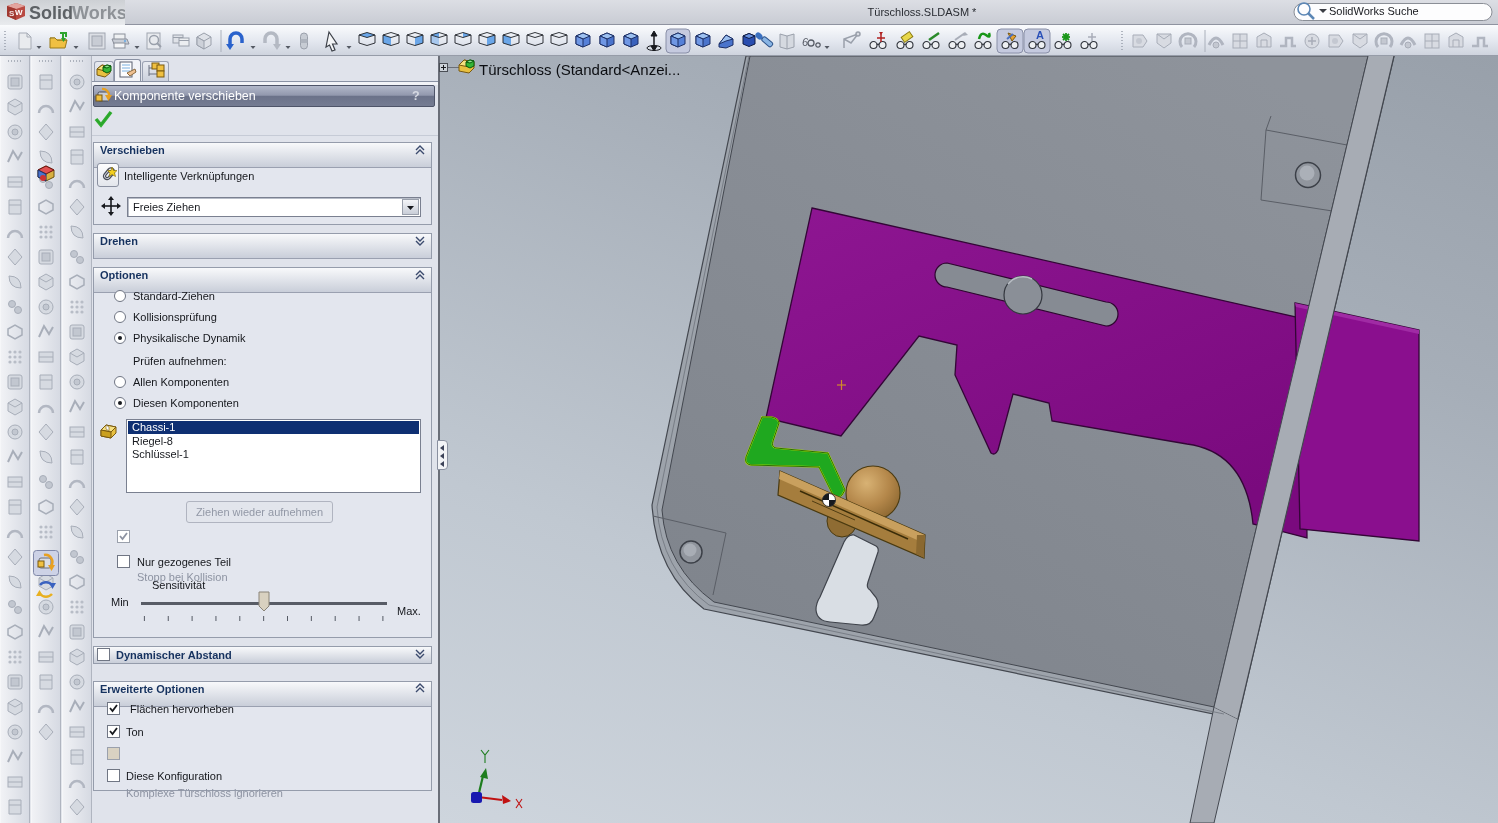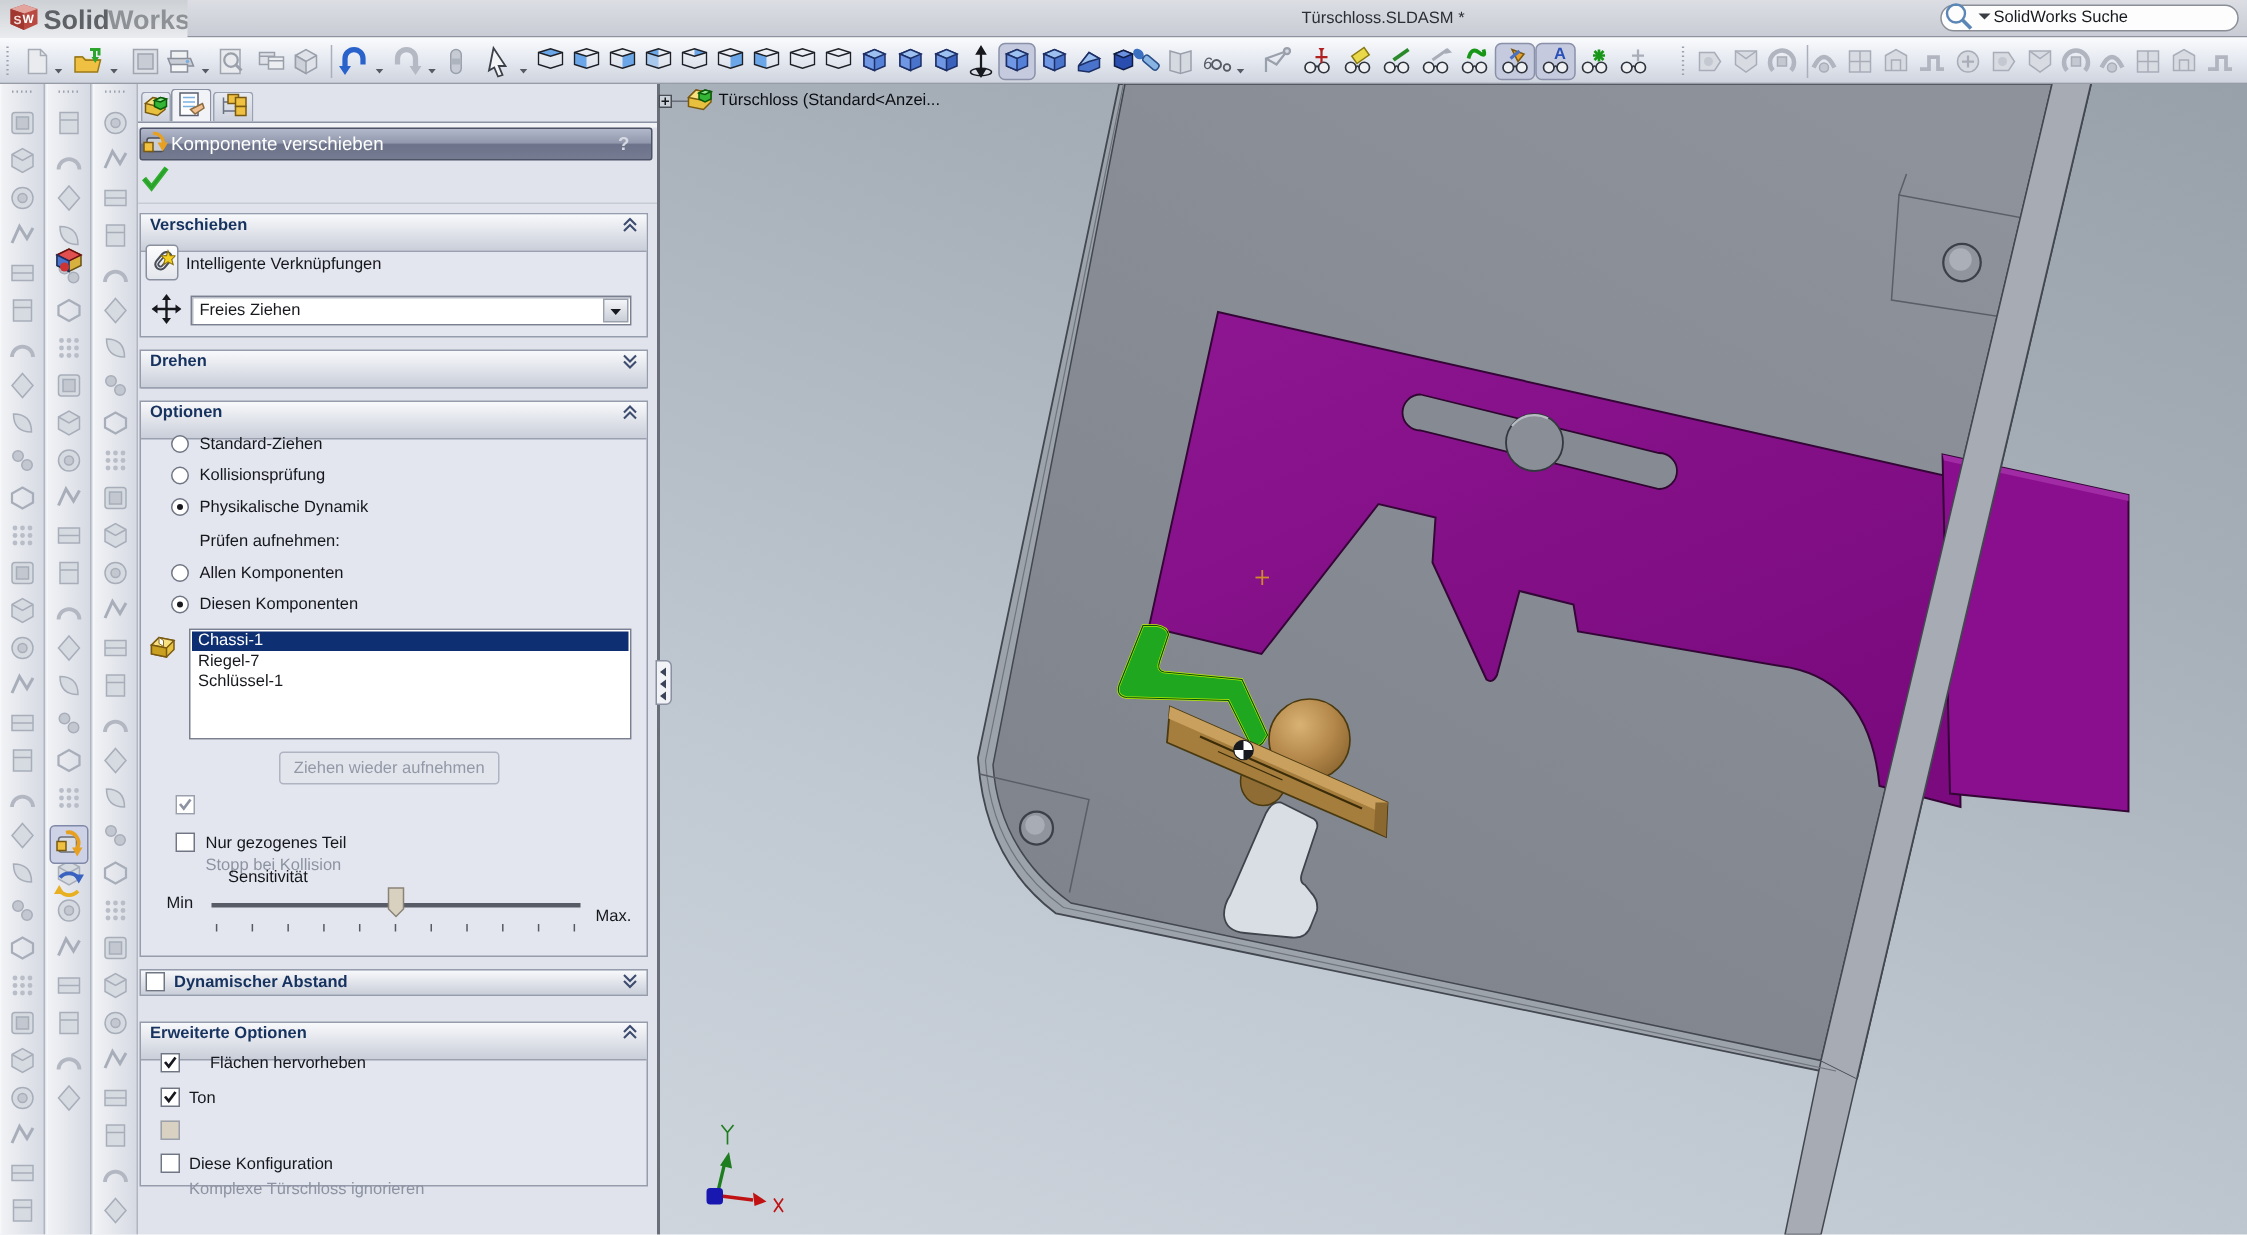--- a/index.html
+++ b/index.html
@@ -888,21 +888,21 @@
         <polygon points="-8,-2 -3,-7 7,-5 7,1 2,6 -8,4" fill="#e8c040" stroke="#7a5a10"></polygon>
         <polygon points="-8,-2 -3,-7 7,-5 2,0" fill="#f6e080" stroke="#7a5a10"></polygon>
         <polygon points="-8,-2 2,0 2,6 -8,4" fill="#caa020" stroke="#7a5a10"></polygon>
         <polygon points="-3,-7 0,-5 0,-1 -3,-3" fill="#fdfdfe" stroke="#7a5a10" stroke-width="0.6"></polygon>
       </g>
     </svg>
 <div class="abs" style="left:34px;top:363px;width:295px;height:74px;background:#fff;border:1px solid #7a8090">
 <div style="position:absolute;left:1px;top:1px;width:291px;height:13px;background:#0e2f72">
         <span style="position:absolute;left:4px;top:0px;font-size:11px;color:#fff">Chassi-1</span>
       </div>
-<span style="position:absolute;left:5px;top:15px;font-size:11px;color:#17191e">Riegel-7</span>
+<span style="position:absolute;left:5px;top:15px;font-size:11px;color:#17191e">Riegel-8</span>
 <span style="position:absolute;left:5px;top:28px;font-size:11px;color:#17191e">Schlüssel-1</span>
     </div>
 <div class="abs" style="left:94px;top:445px;width:147px;height:22px;background:#e2e5ec;border:1px solid #b0b4c0;border-radius:3px;text-align:center;line-height:20px;font-size:11px;color:#9298a6">Ziehen wieder aufnehmen</div>
 <div class="cb" style="left:25px;top:474px;border-color:#9aa0ac"><svg width="11" height="11">
         <path d="M2,5 L4.5,8 L9,2" fill="none" stroke="#8d93a2" stroke-width="1.8"></path>
       </svg></div>
 <span class="glbl" style="left:45px;top:476px">Stopp bei Kollision</span>
 <div class="cb" style="left:25px;top:499px"></div>
 <span class="lbl" style="left:45px;top:500px">Nur gezogenes Teil</span>
 <span class="lbl" style="left:60px;top:523px">Sensitivität</span>
@@ -935,21 +935,21 @@
     </svg>
 <div class="grp" style="top:625px;height:110px">
       <div class="ghead">Erweiterte Optionen</div>
     </div>
 <svg class="abs" style="left:322px;top:627px" width="12" height="11">
       <path d="M2,5 L6,1 L10,5 M2,9 L6,5 L10,9" fill="none" stroke="#3c4b6e" stroke-width="1.4"></path>
     </svg>
 <div class="cb" style="left:15px;top:646px"><svg width="11" height="11">
         <path d="M2,5 L4.5,8 L9,2" fill="none" stroke="#17191e" stroke-width="1.8"></path>
       </svg></div>
-<span class="lbl" style="left:48px;top:647px">Flächen hervorheben</span>
+<span class="lbl" style="left:38px;top:647px">Flächen hervorheben</span>
 <div class="cb" style="left:15px;top:669px"><svg width="11" height="11">
         <path d="M2,5 L4.5,8 L9,2" fill="none" stroke="#17191e" stroke-width="1.8"></path>
       </svg></div>
 <span class="lbl" style="left:34px;top:670px">Ton</span>
 <div class="cb" style="left:15px;top:691px;background:#d9d2c2;border-color:#9aa0ac"></div>
 <span class="glbl" style="left:34px;top:692px">Komplexe Türschloss ignorieren</span>
 <div class="cb" style="left:15px;top:713px"></div>
 <span class="lbl" style="left:34px;top:714px">Diese Konfiguration</span>
   </div>
 <div id="vline"></div>
@@ -1016,21 +1016,21 @@
       <line x1="9" y1="4.5" x2="20" y2="4.5" stroke="#6a6e78"></line>
     </svg>
 <svg class="abs" style="left:18px;top:2px" width="18" height="17">
       <g transform="translate(9,9)">
         <polygon points="-8,-2 -3,-7 7,-5 7,1 2,6 -8,4" fill="#e8c040" stroke="#7a5a10"></polygon>
         <polygon points="-8,-2 -3,-7 7,-5 2,0" fill="#f6e080" stroke="#7a5a10"></polygon>
         <polygon points="-1,-5 3,-7 7,-6 7,-1 3,1 -1,-1" fill="#35b535" stroke="#0a5a0a"></polygon>
         <polygon points="-1,-5 3,-7 7,-6 3,-4" fill="#90e890" stroke="#0a5a0a"></polygon>
       </g>
     </svg>
-<span class="abs" style="left:39px;top:5px;font-size:11px;color:#0c0e12">Türschloss  (Standard&lt;Anzei...</span>
+<span class="abs" style="left:39px;top:5px;font-size:15px;color:#0c0e12">Türschloss  (Standard&lt;Anzei...</span>
 <svg class="abs" style="left:20px;top:684px" width="90" height="80">
   <line x1="18" y1="57" x2="23" y2="36" stroke="#1e7d1e" stroke-width="2.2"></line>
   <polygon points="20,37 28,39 26,28" fill="#1e7d1e"></polygon>
   <g fill="none" stroke="#1e7d1e" stroke-width="1.1">
         <path d="M21,10 L25,15 L29,10 M25,15 L25,23"></path>
       </g>
   <line x1="18" y1="57" x2="42" y2="60" stroke="#c01212" stroke-width="2.2"></line>
   <polygon points="42,55 43,64 51,61" fill="#c01212"></polygon>
   <g fill="none" stroke="#c01212" stroke-width="1.1">
         <path d="M56,59 L62,68 M62,59 L56,68"></path>

